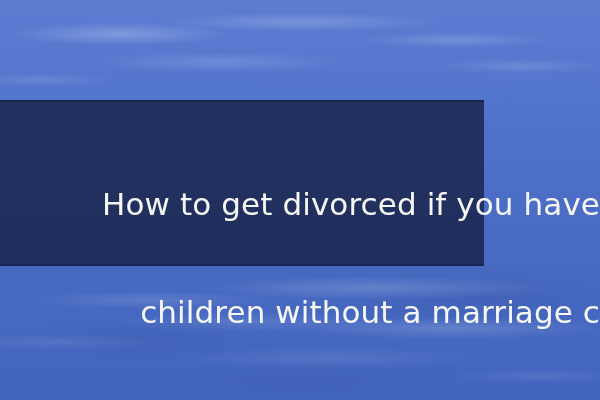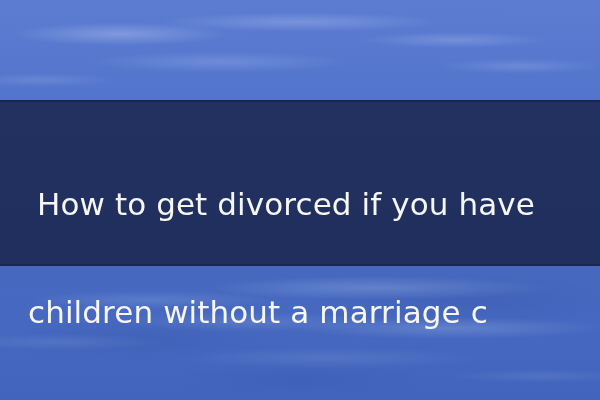--- a/index.html
+++ b/index.html
@@ -68,24 +68,25 @@
       radial-gradient(ellipse 200px 30px at 140px 340px, rgba(40,64,140,0.12), rgba(40,64,140,0) 72%),
       radial-gradient(ellipse 180px 26px at 300px 380px, rgba(40,64,140,0.10), rgba(40,64,140,0) 74%);
     pointer-events: none;
   }
 
   
   .caption-band {
     position: absolute;
     left: 0;
     top: 100px;
-    width: 600px;
+    width: 484px;
     height: 166px;
     background: rgba(23,32,69,0.80);
     box-sizing: border-box;
+    text-align: right;
   }
   .band-edge-top {
     position: absolute;
     left: 0; top: 0; width: 100%; height: 2px;
     background: rgba(16,24,56,0.45);
   }
   .band-edge-bottom {
     position: absolute;
     left: 0; bottom: 0; width: 100%; height: 2px;
     background: rgba(16,24,56,0.35);

